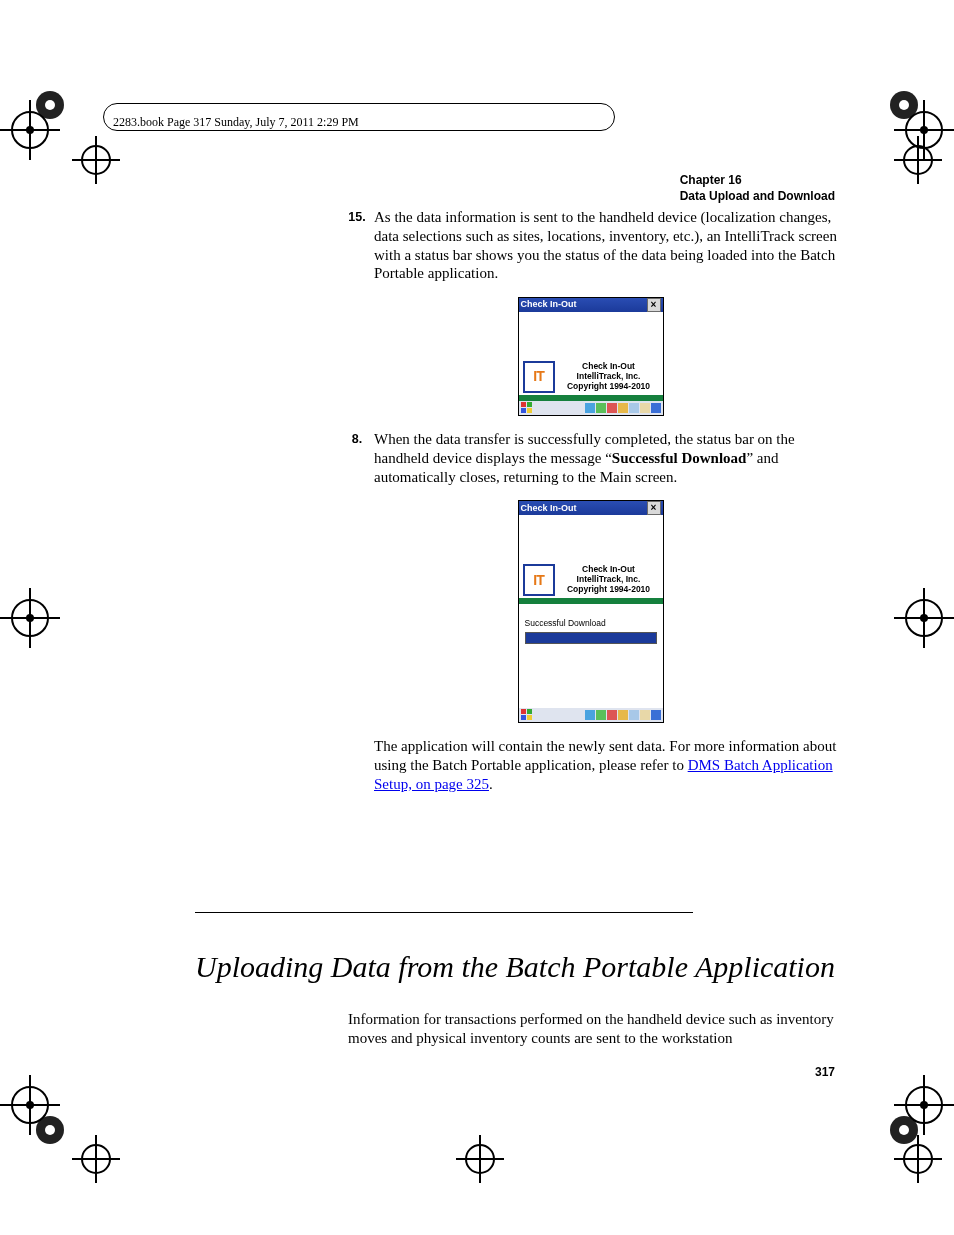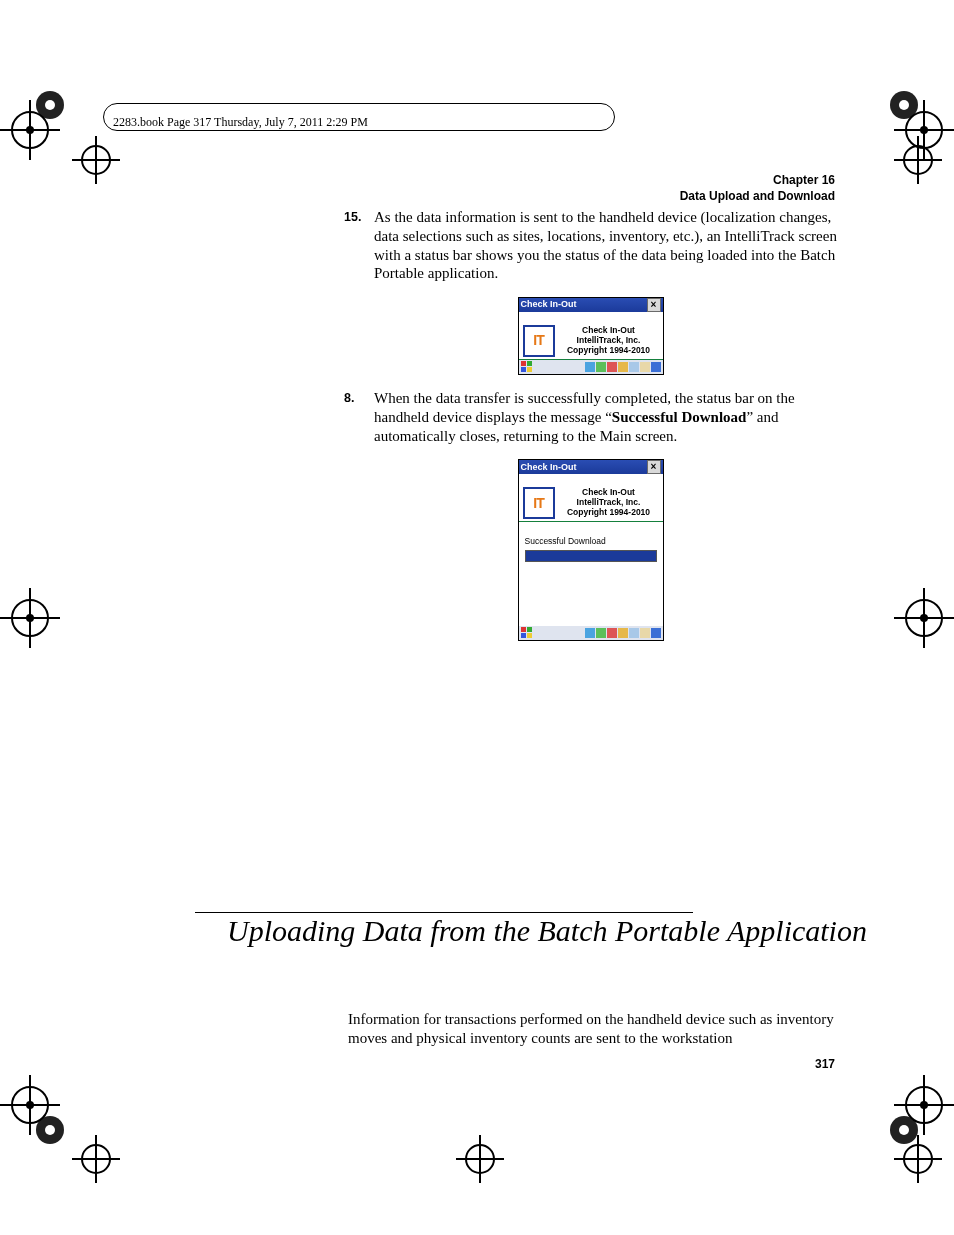--- a/index.html
+++ b/index.html
@@ -23,57 +23,56 @@
     position: absolute;
     top: 115px;
     left: 113px;
     font-size: 12px;
     font-family: "Times New Roman", serif;
   }
   .chapter-block {
     position: absolute;
     top: 173px;
     right: 119px;
-    text-align: right;
     font-family: Arial, Helvetica, sans-serif;
     font-size: 12px;
     font-weight: bold;
     line-height: 1.3;
   }
   .content {
     position: absolute;
     top: 208px;
     left: 344px;
     width: 493px;
     font-size: 15px;
     line-height: 1.25;
   }
   .li-row { display:flex; }
-  .li-num { flex:0 0 26px; font-family: Arial, Helvetica, sans-serif; font-size:12.5px; font-weight:bold; text-align:left; padding-top:2px; }
+  .li-num { flex:0 0 26px; font-family: Arial, Helvetica, sans-serif; font-size:12.5px; font-weight:bold; text-align:center; padding-top:2px; }
   .li-text { flex:1; padding-left:4px; }
   .bold { font-weight: bold; }
   a.doclink { color:#0000ee; text-decoration: underline; }
   .section-rule {
     position:absolute;
     left:195px;
     width:498px;
     border-top:1px solid #000;
   }
   .section-title {
     position:absolute;
     left:195px;
     width:640px;
     font-family: "Times New Roman", serif;
     font-style: italic;
     font-size: 30px;
     line-height:1.15;
   }
   .page-num {
     position:absolute;
-    bottom:164px;
+    bottom:156px;
     right:119px;
     font-family: Arial, Helvetica, sans-serif;
     font-size:12px;
     font-weight:bold;
   }
   
   .device {
     width:146px;
     margin: 14px auto 14px auto;
     border:1px solid #000;
@@ -88,21 +87,21 @@
     height:14px;
     display:flex;
     align-items:center;
     padding:0 2px;
     font-weight:bold;
   }
   .device-titlebar .spacer{flex:1}
   .device-titlebar .closebox{
     width:12px;height:12px;background:#d9d9d9;border:1px solid #6a6a6a;display:flex;align-items:center;justify-content:center;color:#000;font-size:10px;font-weight:bold;font-family:Arial;
   }
-  .device-banner{display:flex;padding:13px 4px 2px 4px;border-bottom:1px solid #15803d;}
+  .device-banner{display:flex;padding:13px 4px 2px 4px;border-bottom:6px solid #15803d;margin-top:36px;}
   .device-logo{
     width:28px;height:28px;border:2px solid #1b3a9a;display:flex;align-items:center;justify-content:center;font-family:Arial;font-weight:bold;font-size:14px;color:#e67817;
     letter-spacing:-1px;
   }
   .device-banner-text{flex:1;text-align:center;font-weight:bold;font-size:8.5px;line-height:1.15;padding-left:4px;padding-top:1px;}
   .device-body{height:86px;padding:14px 6px 4px 6px;}
   .device-status{font-size:8.5px;margin-bottom:3px;}
   .progress{height:10px;border:1px solid #555;position:relative;background:#fff;}
   .progress .fill{position:absolute;left:0;top:0;bottom:0;background:#1b3a9a;}
   .device-taskbar{height:14px;background:#dfe4ef;display:flex;align-items:center;justify-content:space-between;padding:0 2px;}
@@ -216,21 +215,21 @@
 </div>
 <div class="crop-mark" style="left:450px; bottom:46px;">
   <svg viewBox="0 0 60 60">
       <circle cx="30" cy="30" r="14" fill="none" stroke="#000" stroke-width="2"></circle>
       <line x1="30" y1="6" x2="30" y2="54" stroke="#000" stroke-width="2"></line>
       <line x1="6" y1="30" x2="54" y2="30" stroke="#000" stroke-width="2"></line>
     </svg>
 </div>
 
 <div style="position:absolute; top:103px; left:103px; width:510px; height:26px; border:0.5px solid #000; border-radius:14px;"></div>
-<div class="header-line">2283.book  Page 317  Thursday, July 7, 2011  2:29 PM</div>
+<div class="header-line">2283.book  Page 317  Sunday, July 7, 2011  2:29 PM</div>
 
 <div class="chapter-block">
   <div>Chapter 16</div>
   <div>Data Upload and Download</div>
 </div>
 
 <div class="content">
 
   <div class="li-row">
     <div class="li-num">15.</div>
@@ -313,21 +312,24 @@
         <span style="background:#5bbf5b"></span>
         <span style="background:#d55"></span>
         <span style="background:#e6b84a"></span>
         <span style="background:#a8c8e8"></span>
         <span style="background:#e8d8a8"></span>
         <span style="background:#3b6fd6"></span>
       </div>
     </div>
   </div>
 
+  <div style="padding-left:30px;">
+    <span>The application will contain the newly sent data. For more information about using the Batch Portable application, please refer to </span><a href="#" class="doclink">DMS Batch Application Setup, on page 325</a><span>.</span>
+  </div>
 
 </div>
 
 <div class="section-rule" style="top:912px;"></div>
-<div class="section-title" style="top:914px;margin-left:32px;">Uploading Data from the Batch Portable Application</div>
+<div class="section-title" style="top:950px;">Uploading Data from the Batch Portable Application</div>
 
 <div style="position:absolute; top:1010px; left:348px; width:493px; font-size:15px; line-height:1.25;">Information for transactions performed on the handheld device such as inventory moves and physical inventory counts are sent to the workstation</div>
 
 <div class="page-num">317</div>
 
 </body></html>

